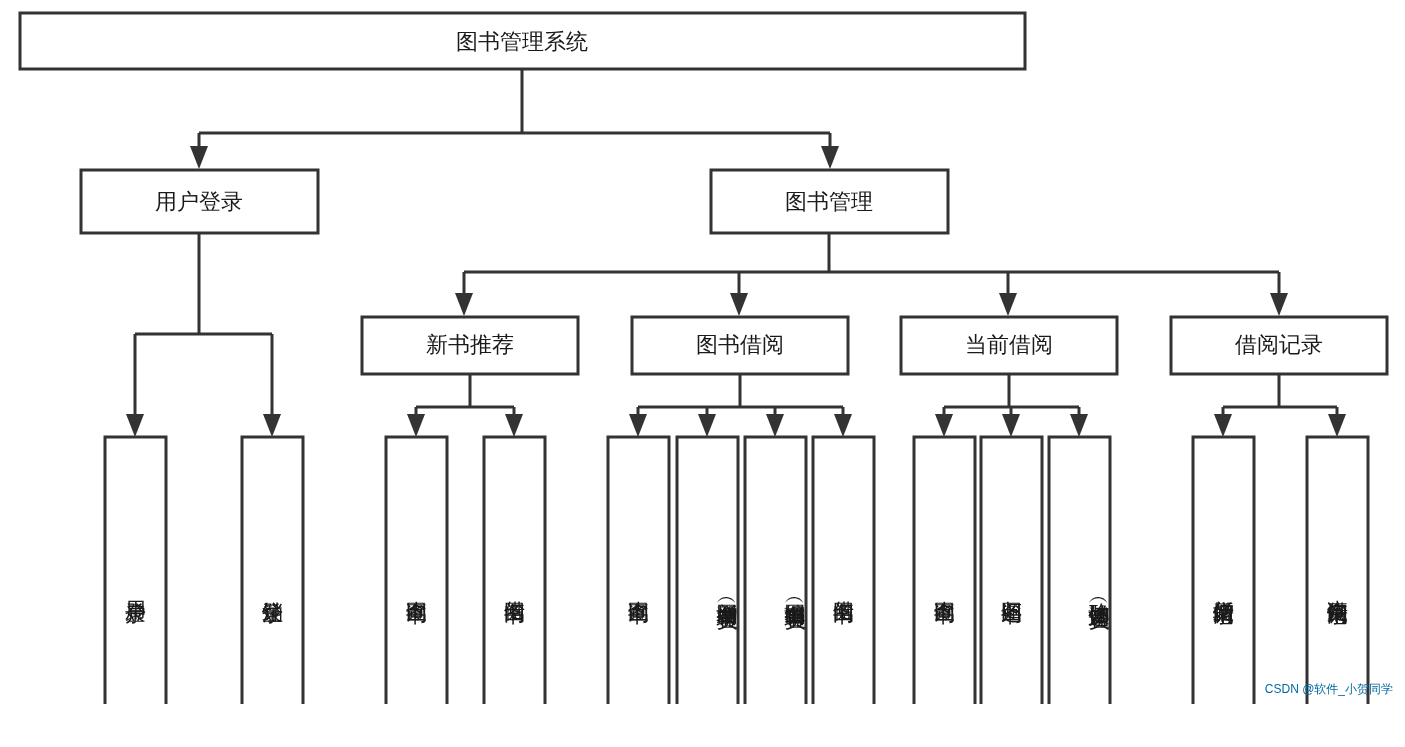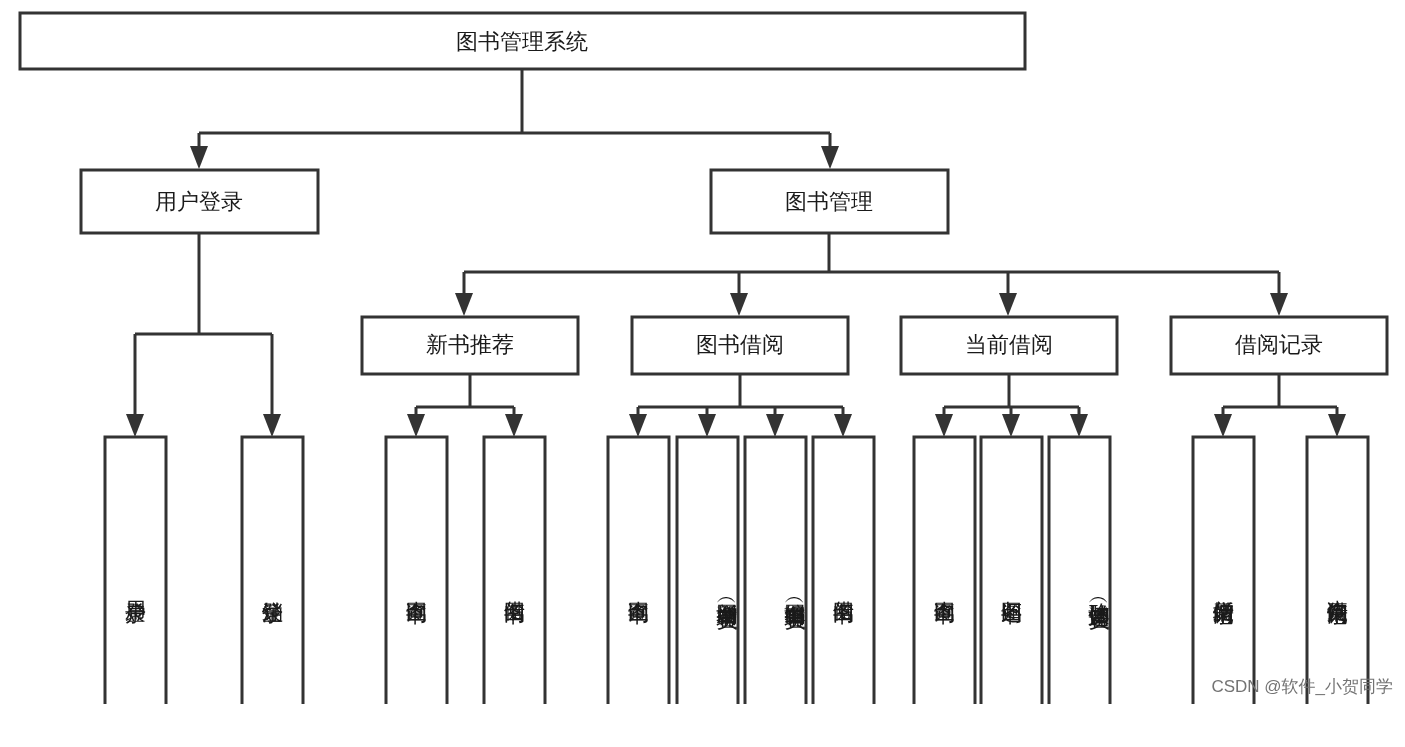--- a/index.html
+++ b/index.html
@@ -61,22 +61,22 @@
     color: #1a1a1a;
     letter-spacing: 1px;
     white-space: nowrap;
     pointer-events: none;
   }
   .watermark {
     position: absolute;
     right: 12px;
     bottom: 6px;
     font-family: "Liberation Sans", "DejaVu Sans", sans-serif;
-    font-size: 17px;
-    color: #737373;
+    font-size: 12px;
+    color: #0369a1;
     white-space: nowrap;
     user-select: none;
   }
 </style>
 </head>
 <body>
 
 <div id="diagram-root">
 
   <svg id="flow" viewBox="0 0 1405 747">

